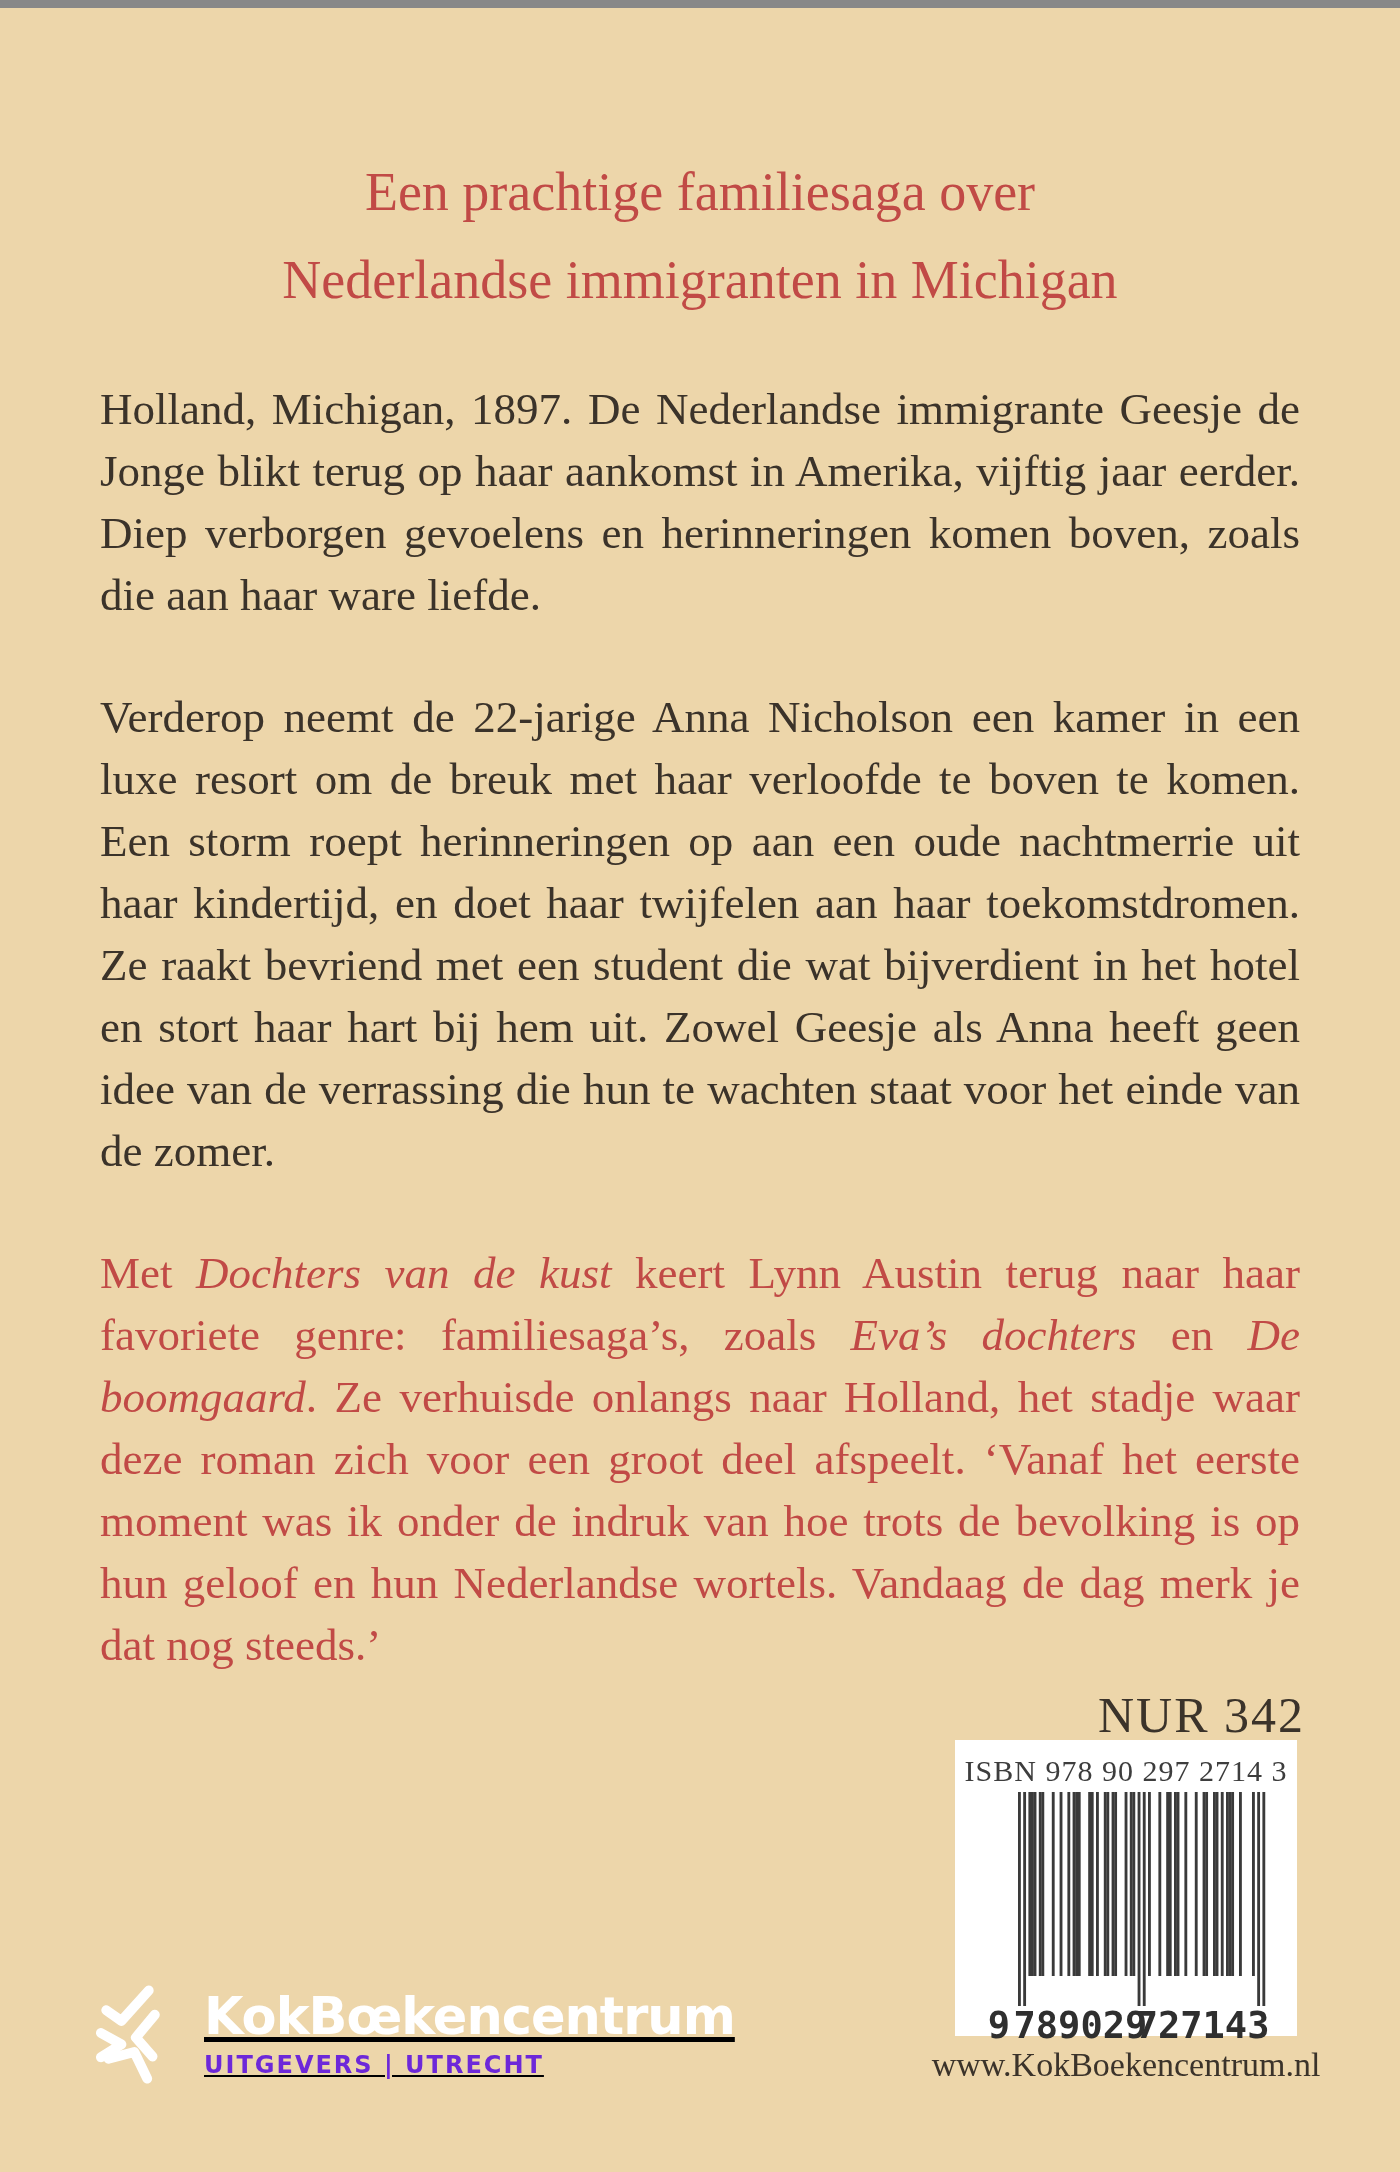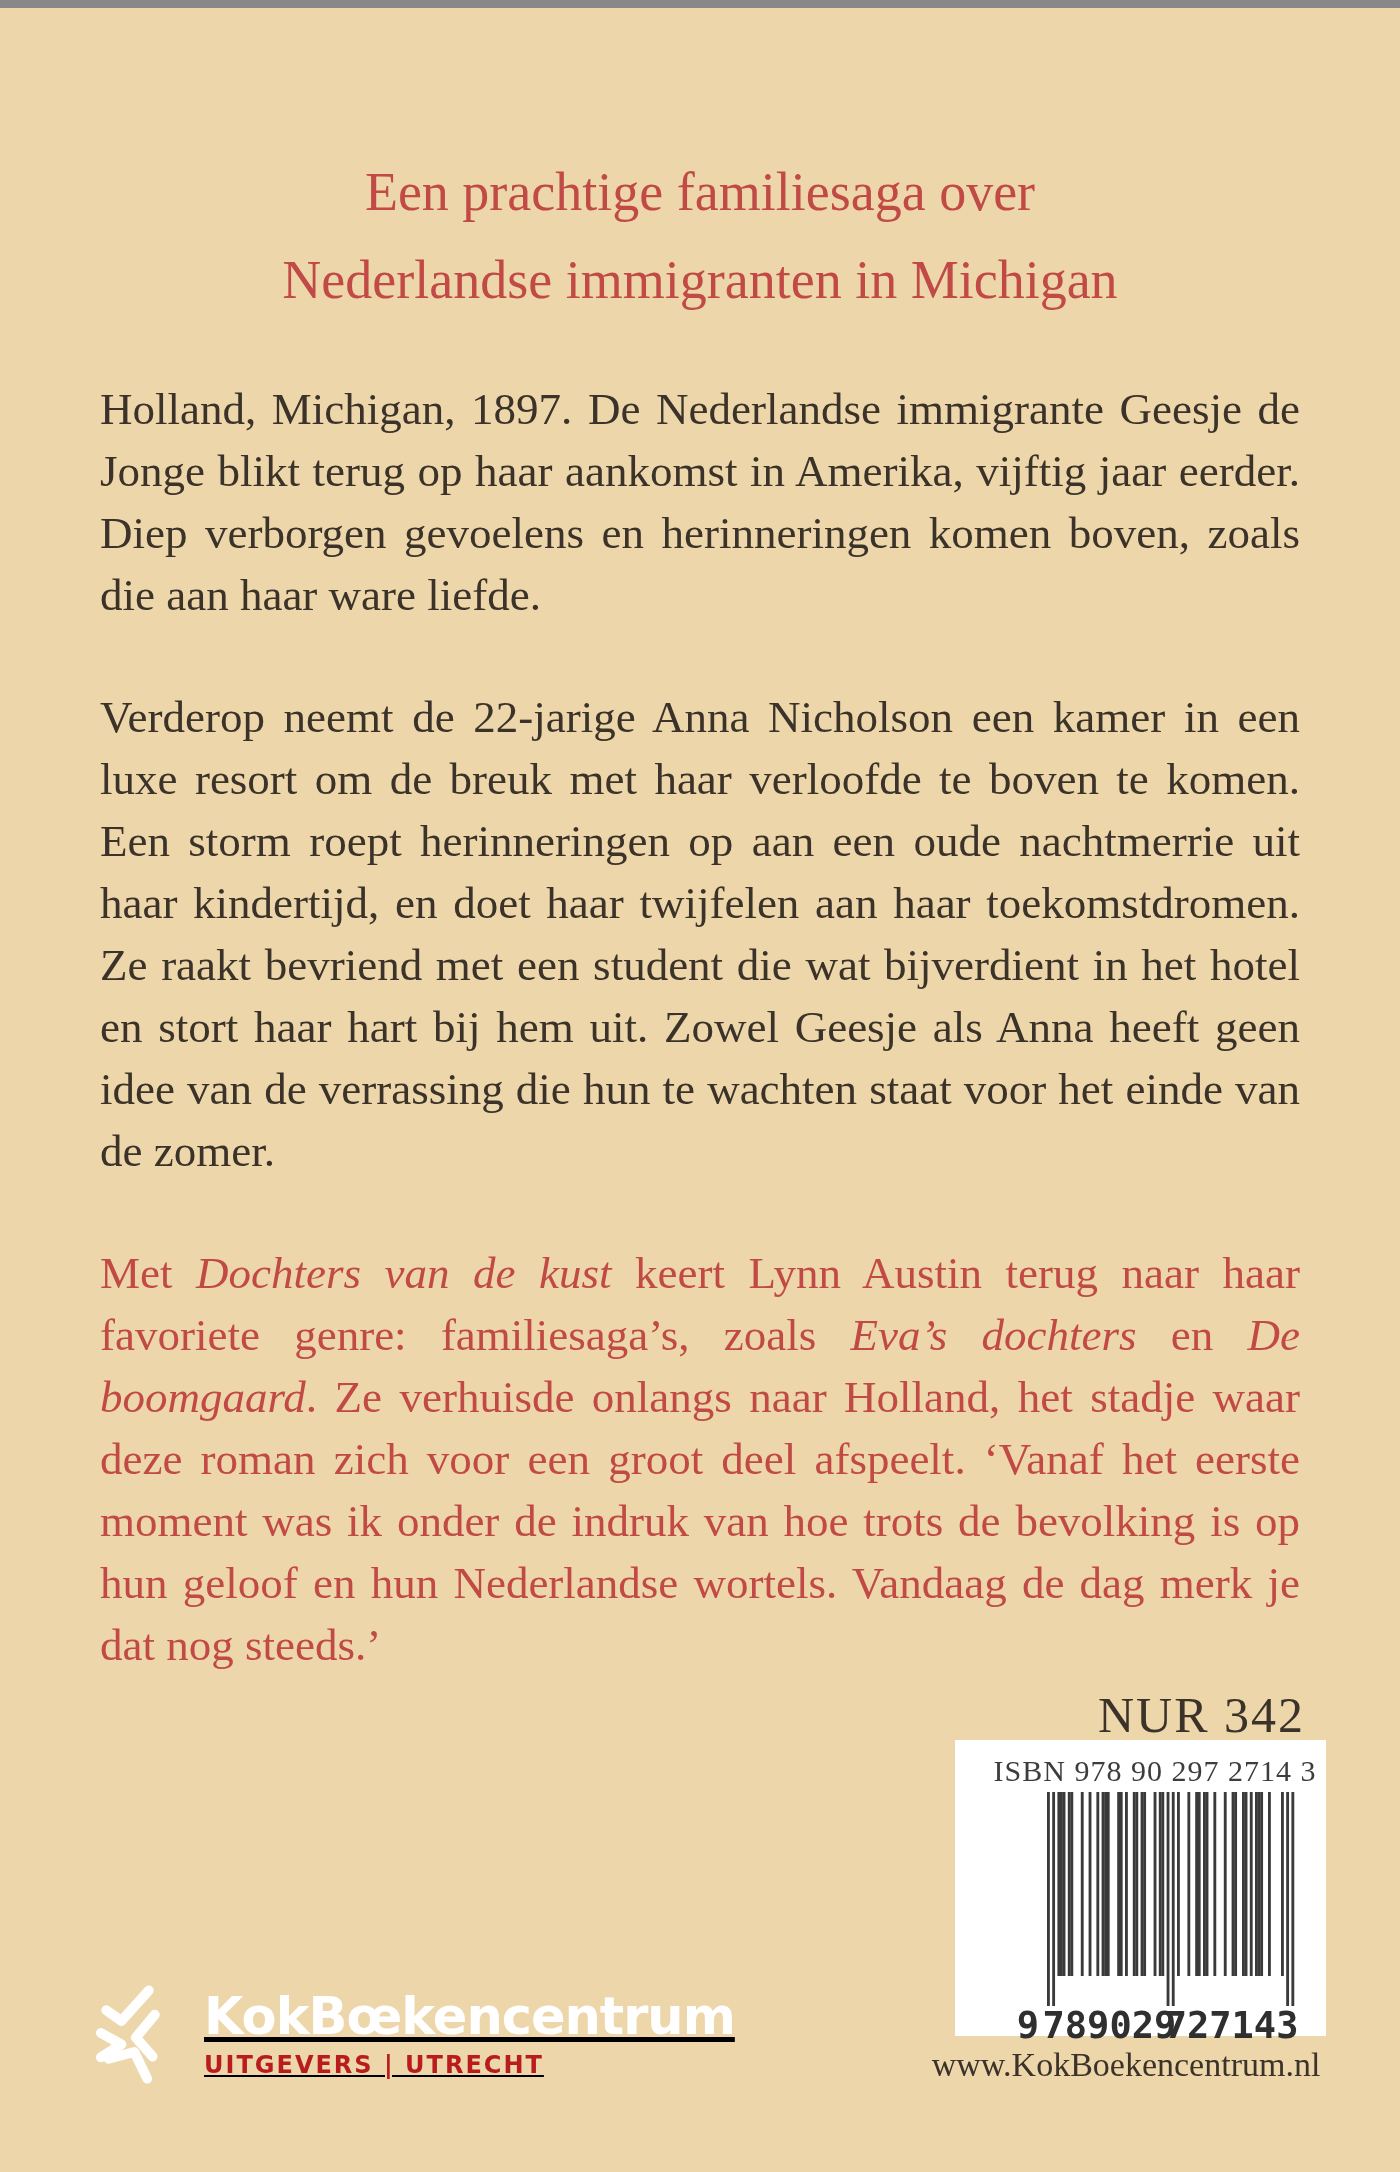--- a/index.html
+++ b/index.html
@@ -37,21 +37,21 @@
     color:#3b332a;
     font-size:50px;
     letter-spacing:2px;
   }
   
   .barcode-box{
     position:absolute;
     left:955px;top:1732px;
     width:342px;height:296px;
     background:#ffffff;
-    display:flex;flex-direction:column;align-items:center;padding-left:29px;
+    display:flex;flex-direction:column;align-items:center;
   }
   .isbn-label{
     margin-top:14px;
     color:#3d3d3d;
     font-size:30px;
     letter-spacing:1px;
     white-space:nowrap;
   }
   #barcode{margin-top:4px;line-height:0;}
   #barcode rect{fill:#3a3a3a;}
@@ -83,21 +83,21 @@
     font-size:51px;
     line-height:50px;
     color:#ffffff;
     letter-spacing:-1px;
   }
   .logo-sub{
     margin-top:9px;
     font-family:"DejaVu Sans", sans-serif;
     font-weight:bold;
     font-size:24px;
-    color:#b91c1c;
+    color:#6d28d9;
     letter-spacing:2px;
   }
 </style>
 </head>
 <body>
 
 <div class="page">
 
   <div class="tagline">
     <div>Een prachtige familiesaga over</div>

